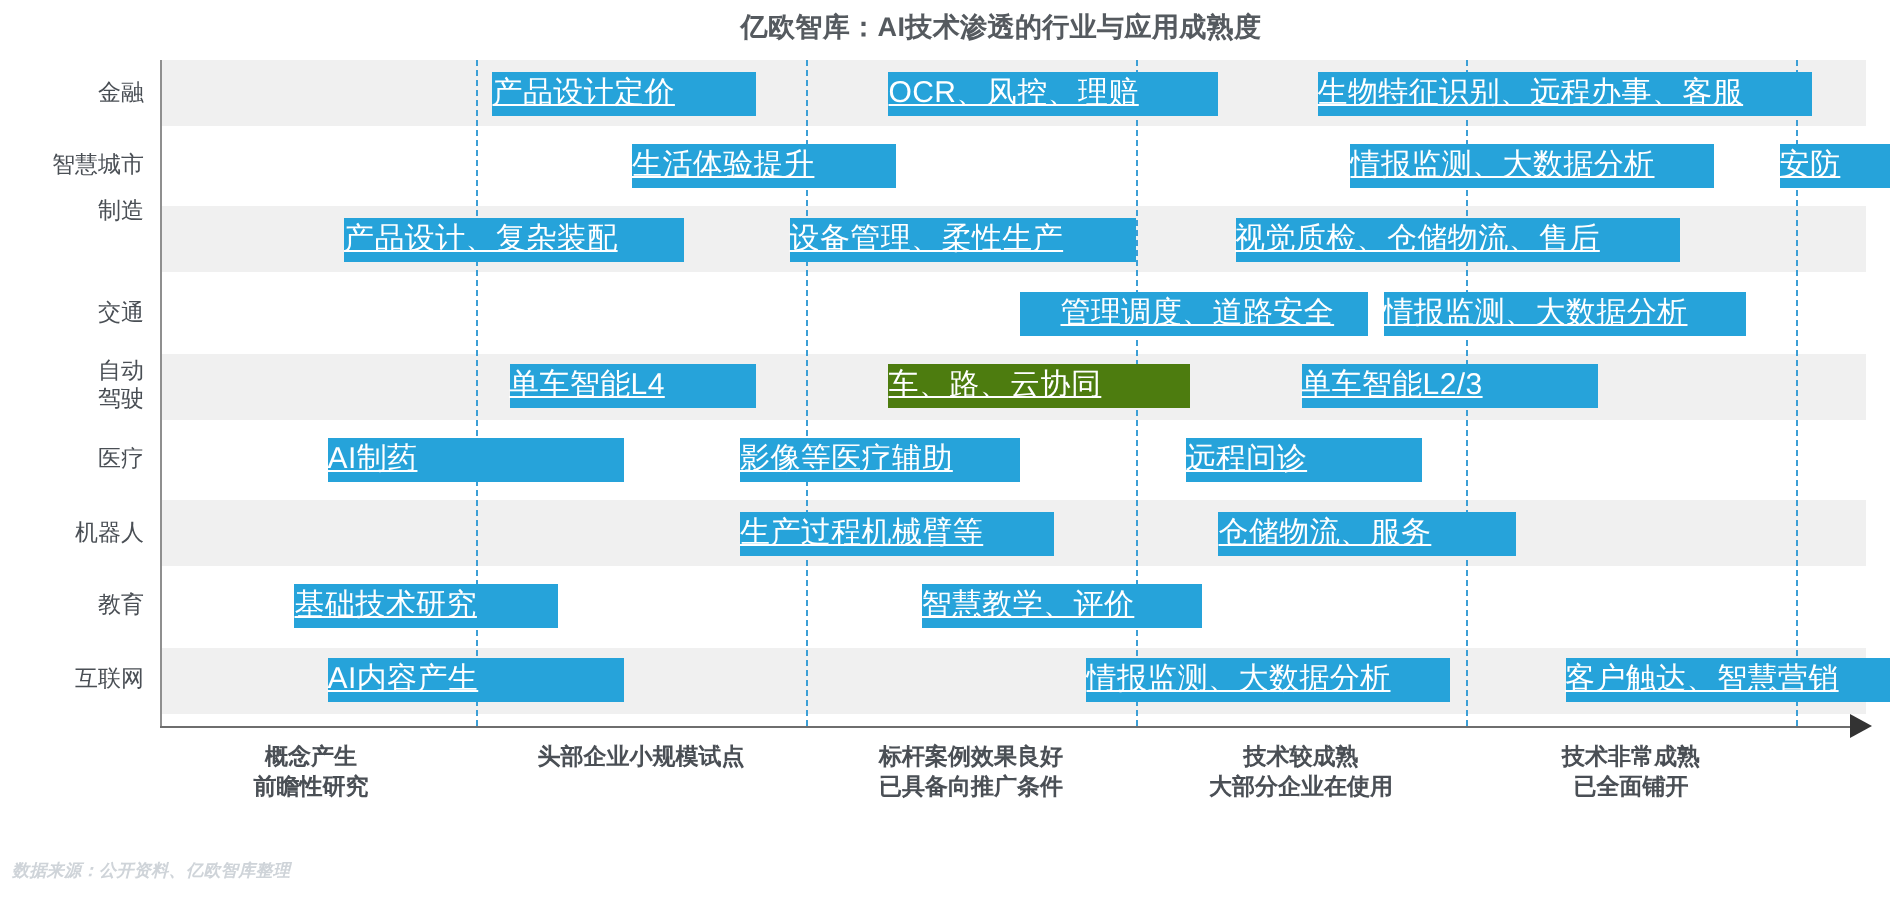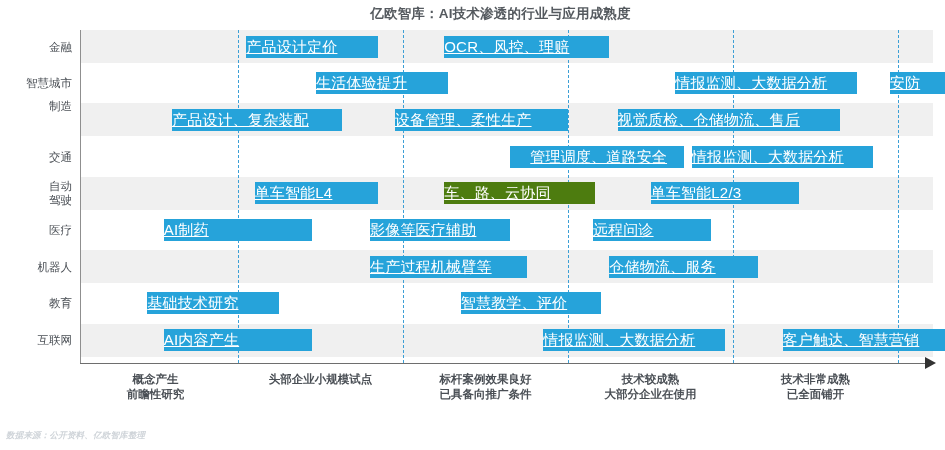--- a/index.html
+++ b/index.html
@@ -185,20 +185,21 @@
       <div class="row-band shaded" style="top: 220.2px;"></div>
       <div class="row-band plain" style="top: 256.9px;"></div>
       <div class="row-band shaded" style="top: 293.6px;"></div>
       <div class="gridline" style="left: 158px;"></div>
       <div class="gridline" style="left: 323px;"></div>
       <div class="gridline" style="left: 488px;"></div>
       <div class="gridline" style="left: 653px;"></div>
       <div class="gridline" style="left: 818px;"></div>
       <div class="bar" style="left: 166.25px; width: 132px; top: 5.5px; background: rgb(38, 163, 218);">产品设计定价</div>
       <div class="bar" style="left: 364.25px; width: 165px; top: 5.5px; background: rgb(38, 163, 218);">OCR、风控、理赔</div>
+      <div class="bar" style="left: 578.75px; width: 247.5px; top: 5.5px; background: rgb(38, 163, 218);">生物特征识别、远程办事、客服</div>
       <div class="bar" style="left: 236px; width: 132px; top: 42.2px; background: rgb(38, 163, 218);">生活体验提升</div>
       <div class="bar" style="left: 595.25px; width: 181.5px; top: 42.2px; background: rgb(38, 163, 218);">情报监测、大数据分析</div>
       <div class="bar" style="left: 809.75px; width: 90.75px; top: 42.2px; background: rgb(38, 163, 218);">安防</div>
       <div class="bar" style="left: 92px; width: 170px; top: 78.9px; background: rgb(38, 163, 218);">产品设计、复杂装配</div>
       <div class="bar" style="left: 314.75px; width: 173.25px; top: 78.9px; background: rgb(38, 163, 218);">设备管理、柔性生产</div>
       <div class="bar" style="left: 537.5px; width: 222.75px; top: 78.9px; background: rgb(38, 163, 218);">视觉质检、仓储物流、售后</div>
       <div class="bar" style="left: 430.25px; width: 173.25px; top: 115.6px; background: rgb(38, 163, 218); padding-left: 20px;">管理调度、道路安全</div>
       <div class="bar" style="left: 611.75px; width: 181.5px; top: 115.6px; background: rgb(38, 163, 218);">情报监测、大数据分析</div>
       <div class="bar" style="left: 174.5px; width: 123.75px; top: 152.3px; background: rgb(38, 163, 218);">单车智能L4</div>
       <div class="bar" style="left: 364.25px; width: 151px; top: 152.3px; background: #4d7c0f;">车、路、云协同</div>

